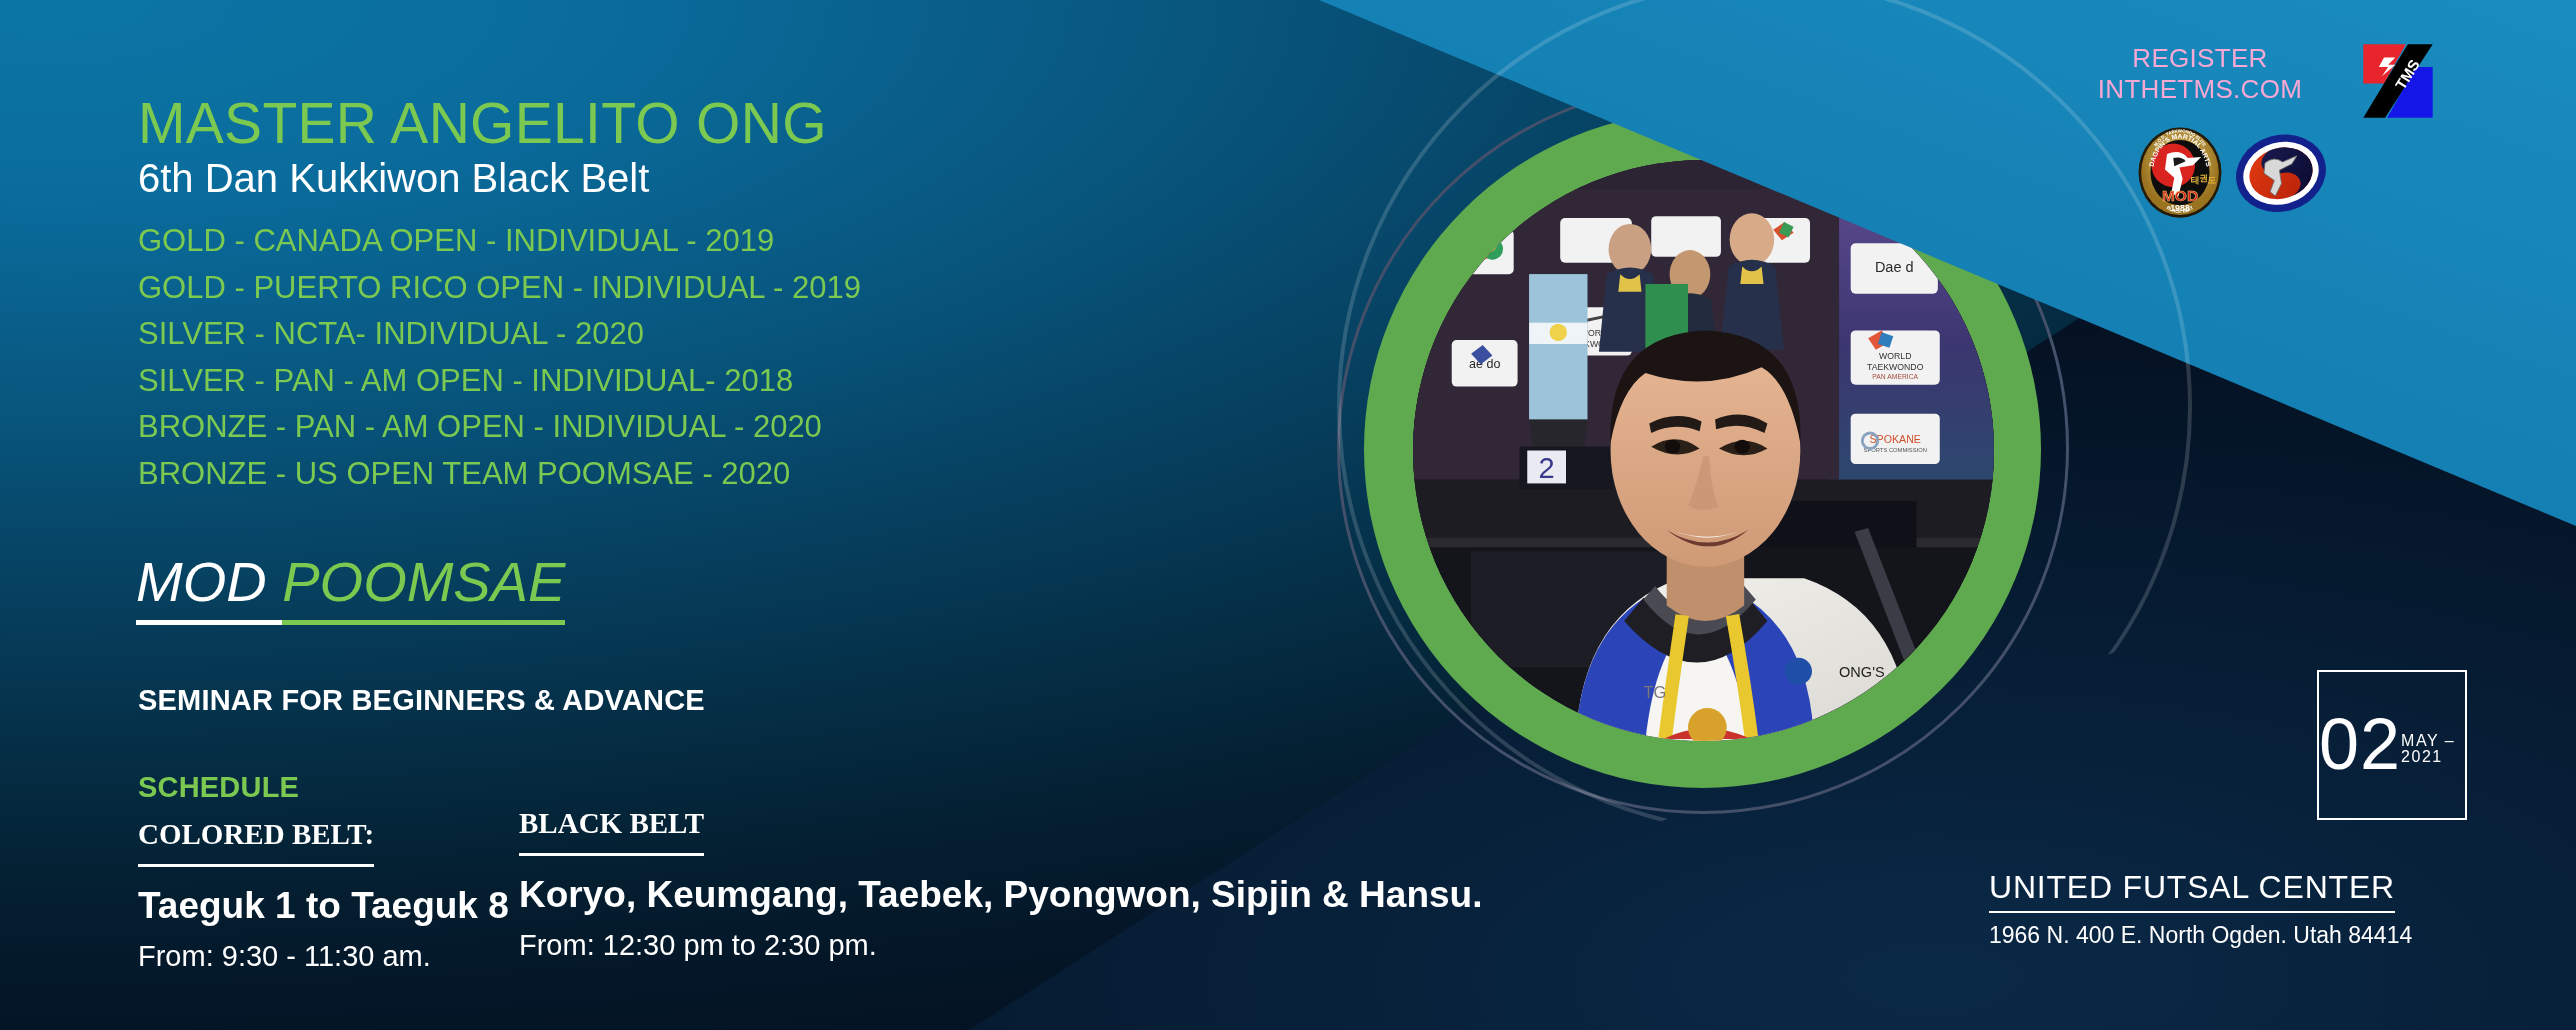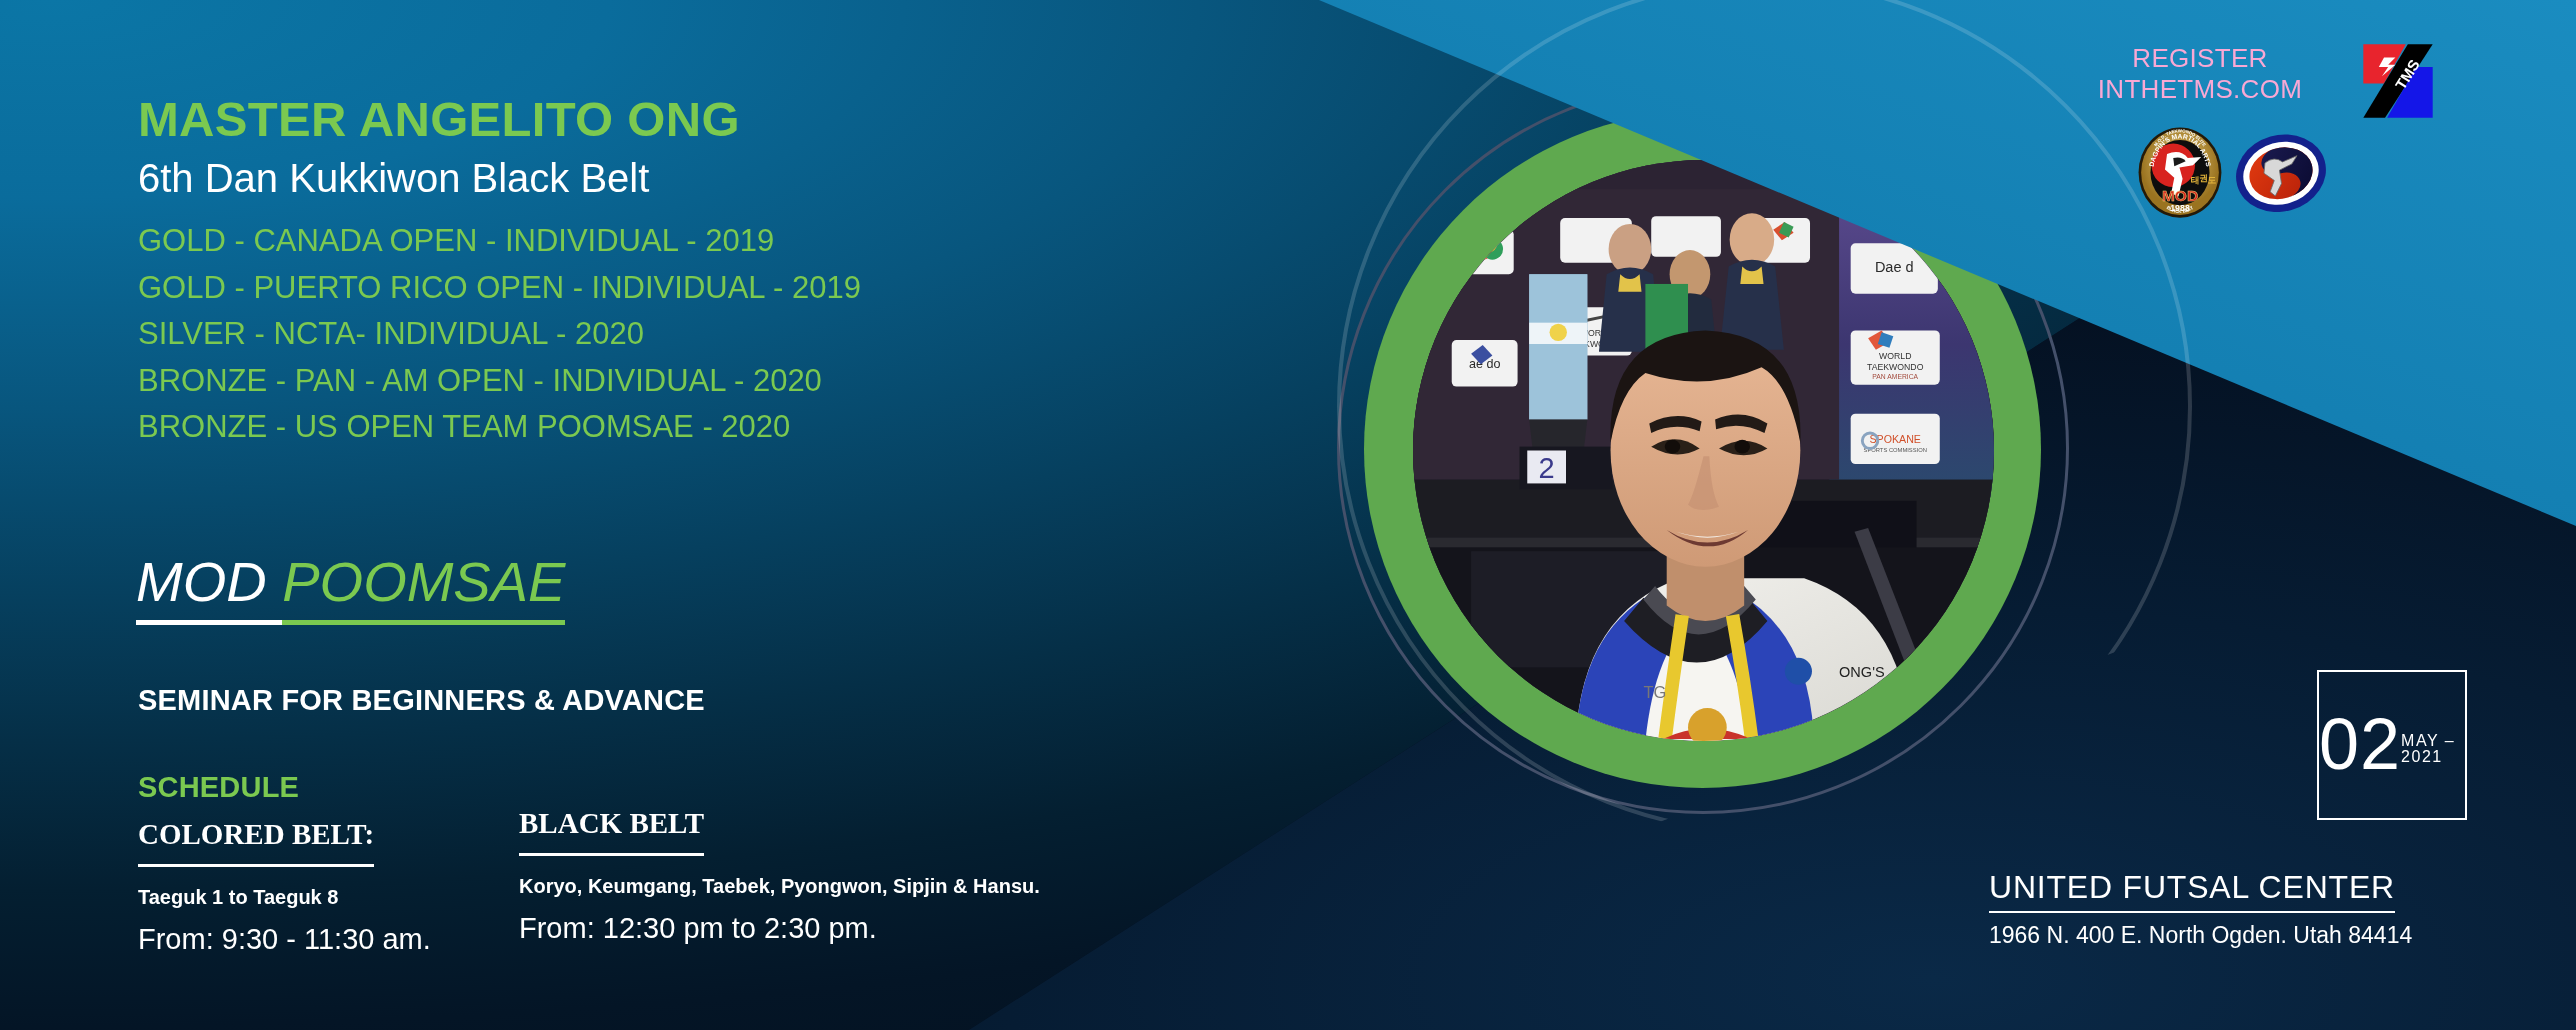--- a/index.html
+++ b/index.html
@@ -68,24 +68,24 @@
     background:#1c1c24;
   }
   .photo-wrap svg{display:block;width:100%;height:100%;}
 
   
   .left{
     position:absolute;left:0;top:0;width:1236px;height:1030px;
   }
   .master-name{
     position:absolute;left:138px;top:95px;
-    font-size:49px;line-height:1;
+    font-size:57px;line-height:1;
     letter-spacing:0.3px;
     color:#7BC950;
-    font-weight:700;
+    font-weight:400;
     white-space:nowrap;
   }
   .master-sub{
     position:absolute;left:138px;top:158px;
     font-size:40px;line-height:1;
     color:#ffffff;font-weight:400;
     white-space:nowrap;
   }
   .awards{
     position:absolute;left:138px;top:225px;
@@ -134,21 +134,21 @@
     font-size:29px;line-height:1;
     color:#ffffff;font-weight:bold;
     display:inline-block;
     border-bottom:3.1px solid #ffffff;
     padding-bottom:15px;
     white-space:nowrap;
     font-family:Liberation Serif, serif;
   }
   .sched-forms{
     margin-top:19.6px;
-    font-size:20px;line-height:1;
+    font-size:37px;line-height:1;
     color:#ffffff;font-weight:bold;
     white-space:nowrap;
   }
   .sched-time{
     margin-top:18.5px;
     font-size:29px;line-height:1;
     color:#ffffff;font-weight:400;
     white-space:nowrap;
   }
 
@@ -357,20 +357,21 @@
   <div class="left">
 
     <div class="master-name">MASTER ANGELITO ONG</div>
 
     <div class="master-sub">6th Dan Kukkiwon Black Belt</div>
 
     <ul class="awards">
       <li>GOLD - CANADA OPEN - INDIVIDUAL - 2019</li>
       <li>GOLD - PUERTO RICO OPEN - INDIVIDUAL - 2019</li>
       <li>SILVER - NCTA- INDIVIDUAL - 2020</li>
+      <li>SILVER - PAN - AM OPEN - INDIVIDUAL- 2018</li>
       <li>BRONZE - PAN - AM OPEN - INDIVIDUAL - 2020</li>
       <li>BRONZE - US OPEN TEAM POOMSAE - 2020</li>
     </ul>
 
     <div class="mod-title">
       <span class="mod-word">MOD </span><span class="poomsae-word">POOMSAE</span>
     </div>
 
     <div class="seminar-sub">SEMINAR FOR BEGINNERS &amp; ADVANCE</div>
 

